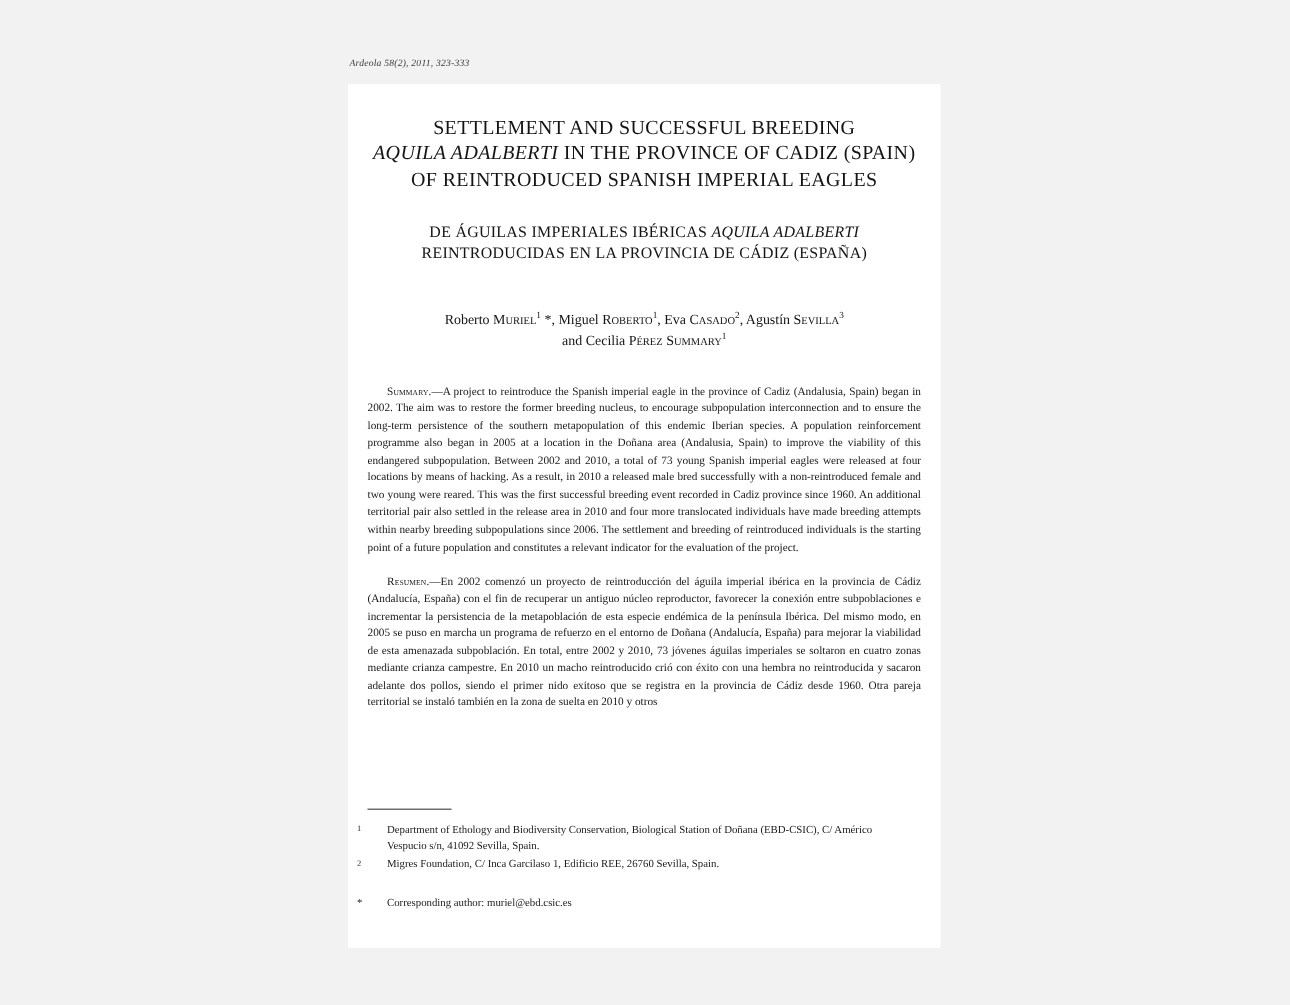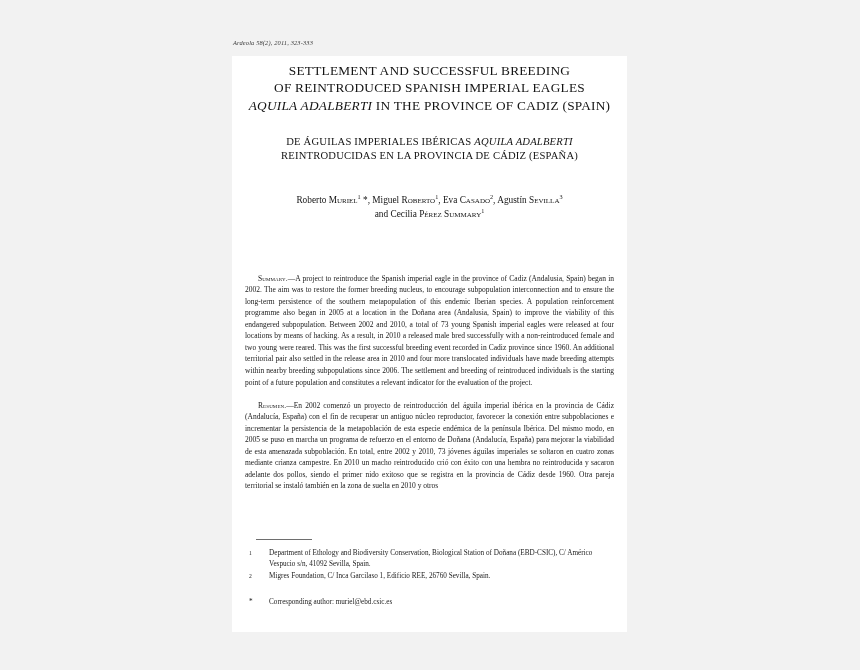--- a/index.html
+++ b/index.html
@@ -46,21 +46,21 @@
 
   .page-inner {
     position: absolute;
     left: 0;
     top: 0;
     width: 395px;
     padding: 0;
   }
 
   .title-block {
-    margin-top: 6px;
+    margin-top: 20px;
     text-align: center;
     color: #141414;
   }
   .title-main {
     font-size: 13.3px;
     line-height: 17.4px;
     letter-spacing: 0.25px;
     font-variant: small-caps;
     text-transform: uppercase;
   }
@@ -91,21 +91,21 @@
   .authors .sc {
     font-variant: small-caps;
   }
   .authors sup {
     font-size: 6.2px;
     vertical-align: super;
     line-height: 0;
   }
 
   .abstract-wrap {
-    margin-top: 52px;
+    margin-top: 20px;
     padding: 0 13px 0 13px;
   }
 
   .abstract {
     text-align: justify;
     font-size: 7.5px;
     line-height: 11.55px;
     color: #191919;
     text-indent: 13px;
     hyphens: manual;
@@ -114,21 +114,21 @@
     margin-top: 11.5px;
   }
   .abstract .runin {
     font-variant: small-caps;
     letter-spacing: 0.1px;
   }
 
   
   .footnote-zone {
     position: absolute;
-    left: 17px;
+    left: 6px;
     top: 483px;
     width: 369px;
   }
   .footnote-rule {
     width: 56px;
     height: 1px;
     background: #6e6e6e;
     margin: 0 0 8px 7px;
   }
   .footnote-row {
@@ -162,22 +162,22 @@
 
 <div id="viewport">
 
   <div class="citation-line">Ardeola 58(2), 2011, 323-333</div>
 
   <div class="page-sheet">
     <div class="page-inner">
 
       <div class="title-block">
         <div class="title-main">SETTLEMENT AND SUCCESSFUL BREEDING</div>
+        <div class="title-main"><span class="sp-italic">AQUILA ADALBERTI</span> <span>IN THE PROVINCE OF CADIZ (SPAIN)</span></div>
         <div class="title-main">OF REINTRODUCED SPANISH IMPERIAL EAGLES</div>
-        <div class="title-main"><span class="sp-italic">AQUILA ADALBERTI</span> <span>IN THE PROVINCE OF CADIZ (SPAIN)</span></div>
       </div>
 
       <div class="title-sub">
         <div><span>DE ÁGUILAS IMPERIALES IBÉRICAS</span> <span class="sp-italic">AQUILA ADALBERTI</span></div>
         <div>REINTRODUCIDAS EN LA PROVINCIA DE CÁDIZ (ESPAÑA)</div>
       </div>
 
       <div class="authors">
         <div><span>Roberto </span><span class="sc">Muriel</span><sup>1</sup><span> *, </span><span>Miguel </span><span class="sc">Roberto</span><sup>1</sup><span>, </span><span>Eva </span><span class="sc">Casado</span><sup>2</sup><span>, </span><span>Agustín </span><span class="sc">Sevilla</span><sup>3</sup></div>
         <div><span>and </span><span>Cecilia </span><span class="sc">Pérez Summary</span><sup>1</sup></div>

